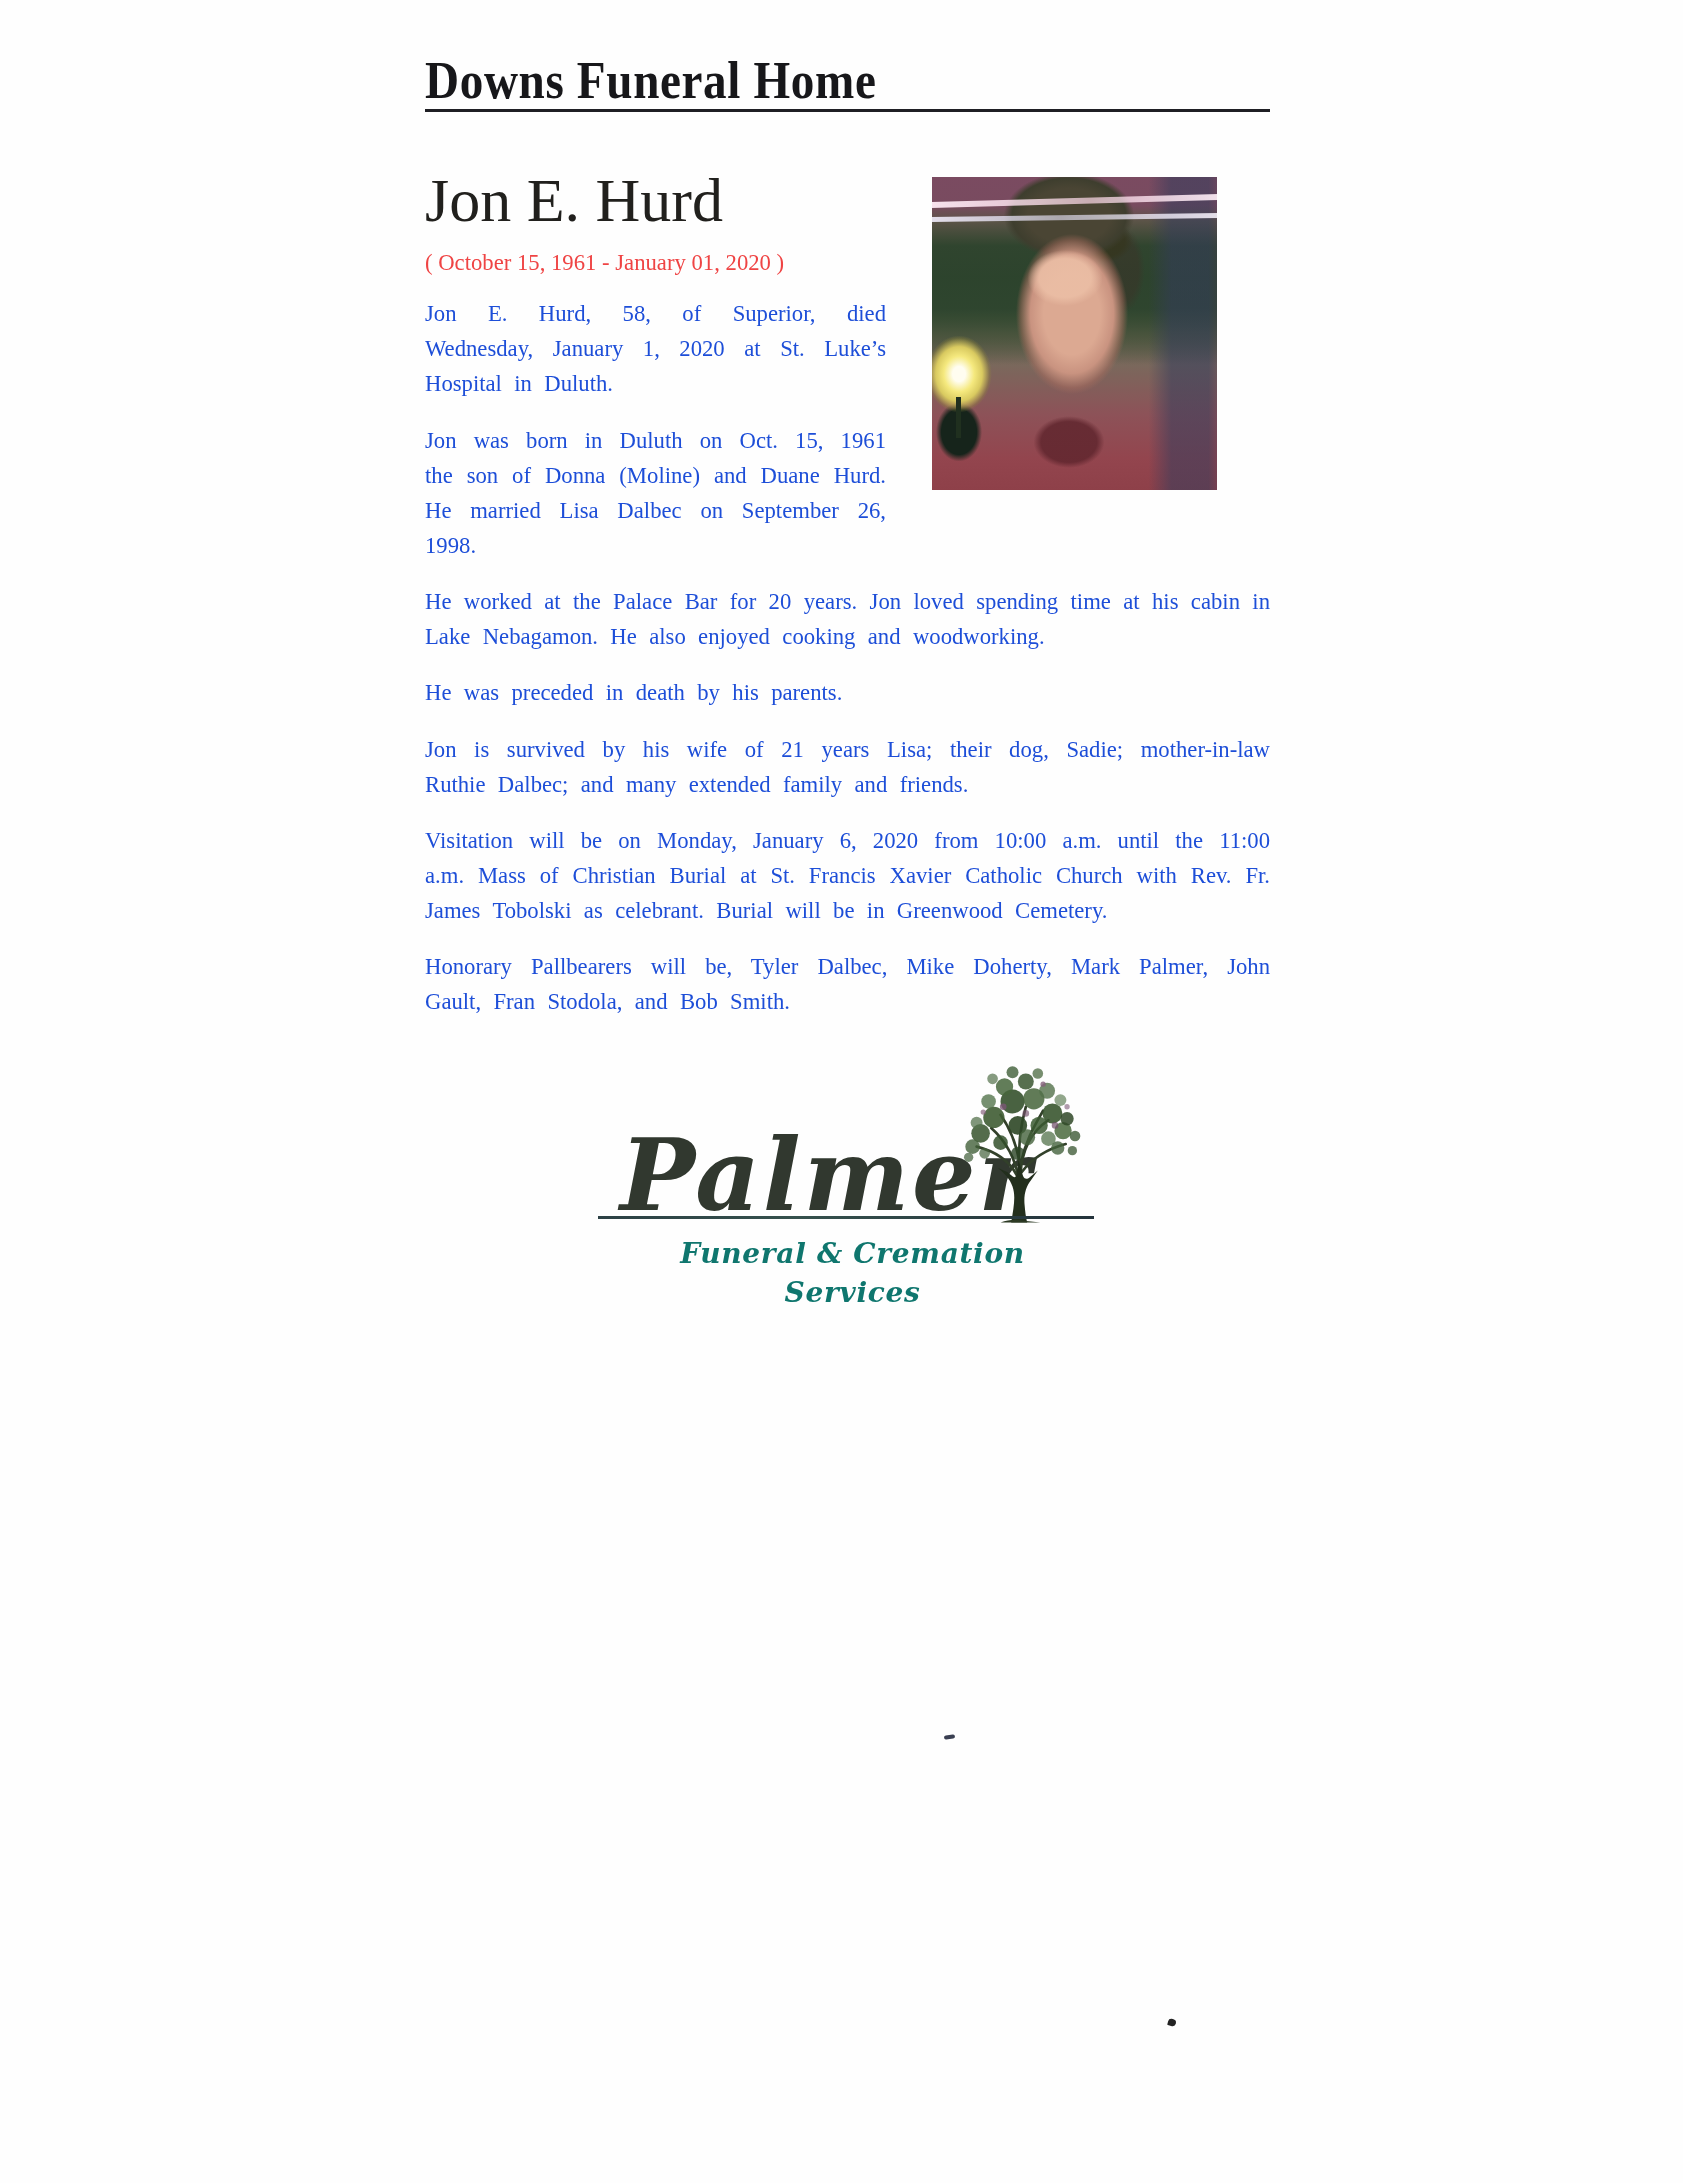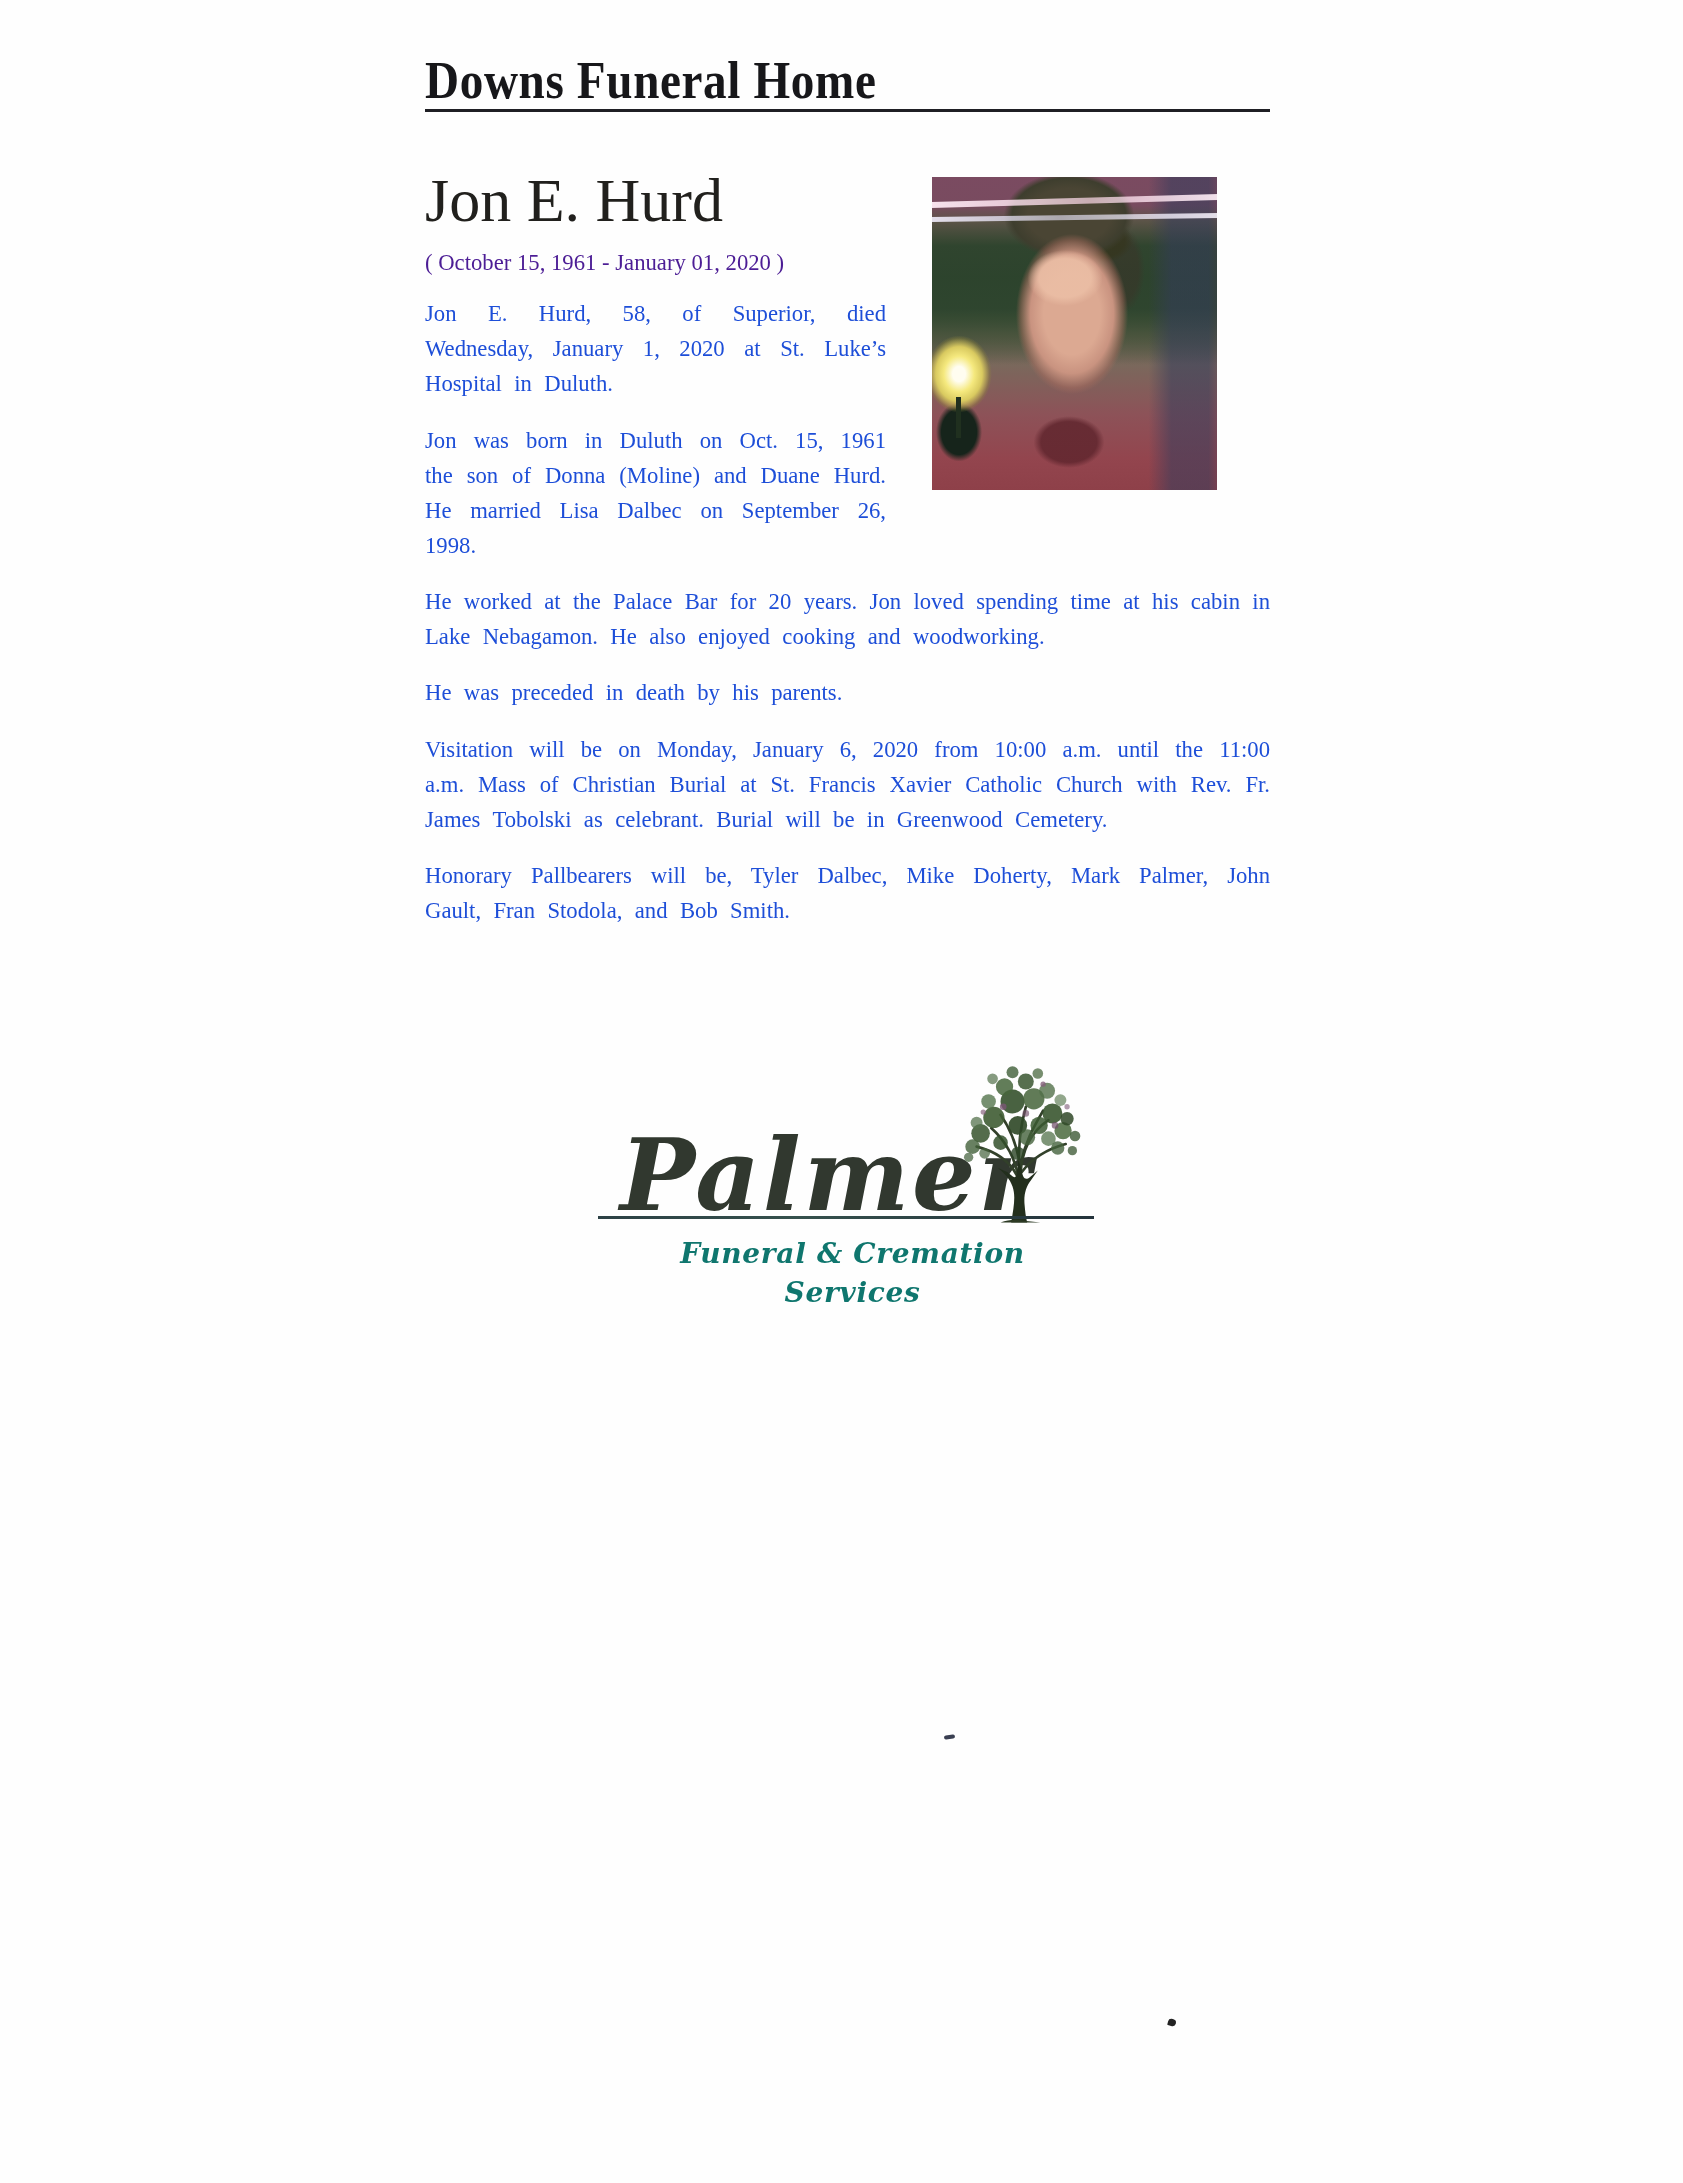--- a/index.html
+++ b/index.html
@@ -54,21 +54,21 @@
   }
   .streak-a{position:absolute;left:-5.3px;right:-5.3px;top:21.3px;height:6px;
     background:linear-gradient(90deg, rgba(255,236,246,.95), rgba(255,218,234,.7) 55%, rgba(255,240,248,.92));
     transform:rotate(-1.6deg);filter:blur(0.7px);}
   .streak-b{position:absolute;left:-5.3px;right:-5.3px;top:38px;height:5.3px;
     background:linear-gradient(90deg, rgba(244,240,255,.9), rgba(236,232,255,.6) 45%, rgba(250,246,255,.88));
     transform:rotate(-.8deg);filter:blur(0.7px);}
   .lamp-pole{position:absolute;left:24px;top:220px;width:4.7px;height:41px;background:#20301f;filter:blur(0.7px);}
 
   h2.deceased{margin:0;font-size:62px;line-height:51px;font-weight:normal;color:#21201d;}
-  .dates{margin-top:23px;margin-bottom:20.7px;font-size:22.7px;line-height:27px;color:#4c1d95;}
+  .dates{margin-top:23px;margin-bottom:20.7px;font-size:22.7px;line-height:27px;color:#ef4444;}
   .main p{
     margin:0 0 21.3px 0;font-size:22.7px;line-height:35px;
     text-align:justify;word-spacing:6.7px;color:#1d4ed8;
   }
 
   
   .logo-wordmark{
     position:absolute;left:620px;top:1125px;
     font-family:"DejaVu Serif", serif;font-style:italic;font-weight:bold;
     font-size:100px;line-height:1;color:#31382f;letter-spacing:2.7px;
@@ -107,20 +107,21 @@
         <div class="lamp-pole"></div>
       </div>
 
       <h2 class="deceased">Jon E. Hurd</h2>
       <div class="dates">( October 15, 1961 - January 01, 2020 )</div>
 
       <p>Jon E. Hurd, 58, of Superior, died Wednesday, January 1, 2020 at St. Luke’s Hospital in Duluth.</p>
       <p>Jon was born in Duluth on Oct. 15, 1961 the son of Donna (Moline) and Duane Hurd. He married Lisa Dalbec on September 26, 1998.</p>
       <p>He worked at the Palace Bar for 20 years. Jon loved spending time at his cabin in Lake Nebagamon. He also enjoyed cooking and woodworking.</p>
       <p>He was preceded in death by his parents.</p>
+      <p>Jon is survived by his wife of 21 years Lisa; their dog, Sadie; mother-in-law Ruthie Dalbec; and many extended family and friends.</p>
       <p>Visitation will be on Monday, January 6, 2020 from 10:00 a.m. until the 11:00 a.m. Mass of Christian Burial at St. Francis Xavier Catholic Church with Rev. Fr. James Tobolski as celebrant. Burial will be in Greenwood Cemetery.</p>
       <p>Honorary Pallbearers will be, Tyler Dalbec, Mike Doherty, Mark Palmer, John Gault, Fran Stodola, and Bob Smith.</p>
     </div>
   </div>
 
   <div>
     <div class="logo-wordmark">Palmer</div>
 
     <svg class="logo-tree" viewBox="0 0 200 240" xmlns="http://www.w3.org/2000/svg" aria-hidden="true">
       <g stroke="#32402a" stroke-width="4" fill="none" stroke-linecap="round">

